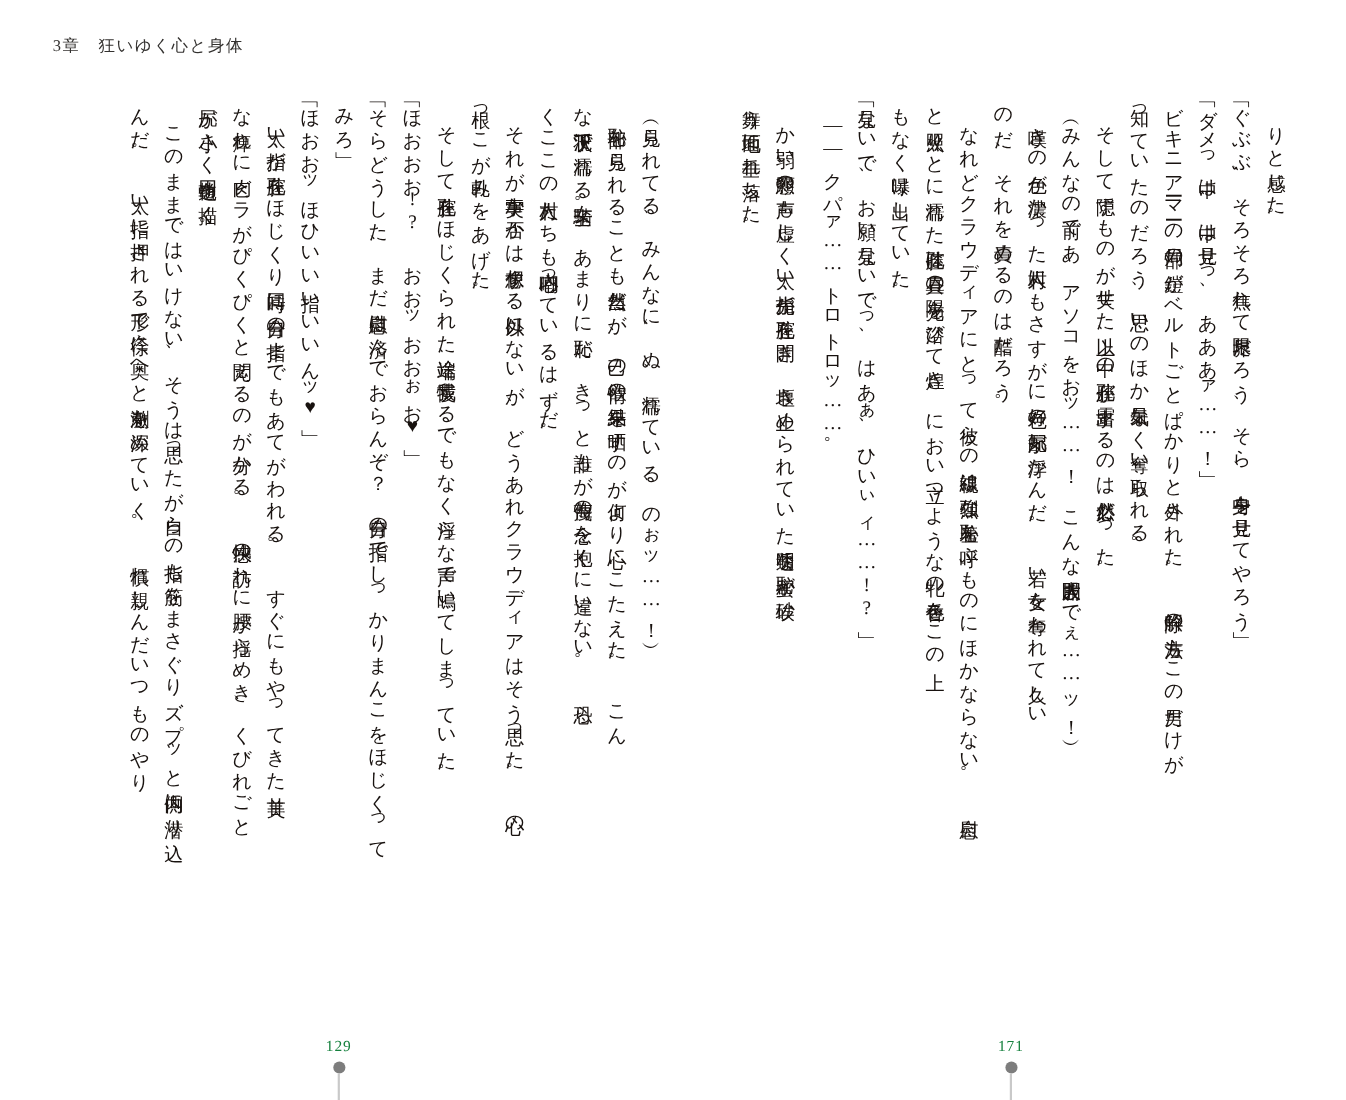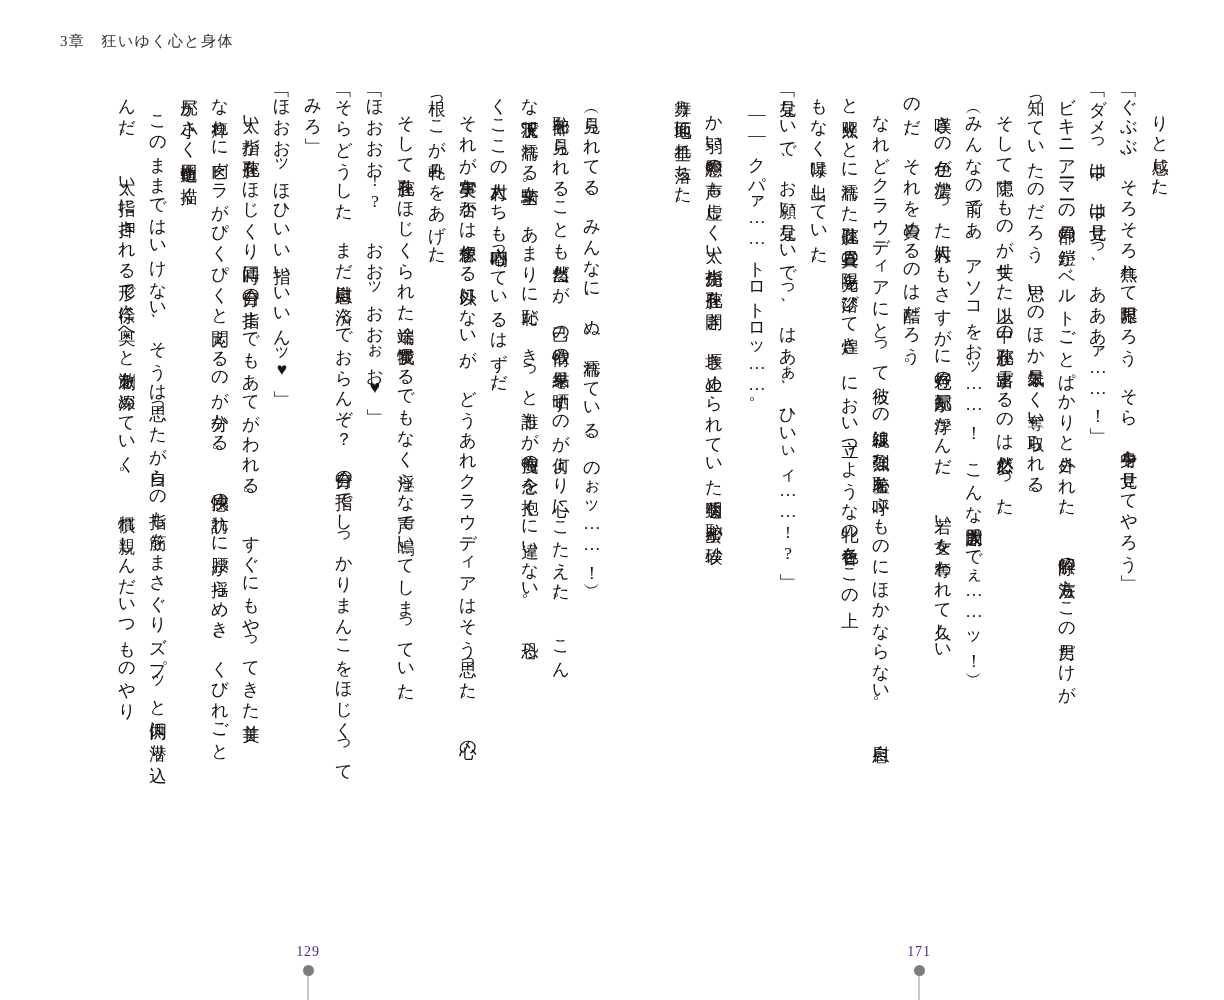--- a/index.html
+++ b/index.html
@@ -14,21 +14,21 @@
     background: #ffffff;
     overflow: hidden;
     font-family: "Liberation Serif", "DejaVu Serif", serif;
     color: #1a1a1a;
   }
 
   
   #chapter-header {
     position: absolute;
     top: 32px;
-    left: 60px;
+    left: 48px;
     font-size: 15px;
     letter-spacing: 0.09em;
     color: #33312f;
     white-space: pre;
     font-family: "Liberation Serif", "DejaVu Serif", serif;
   }
 
   
   #spread {
     position: absolute;
@@ -59,21 +59,21 @@
   .col.indent { padding-top: 17px; }
 
   
   .page-marker {
     position: absolute;
     width: 70px;
     text-align: center;
   }
   .page-marker .pnum {
     font-size: 14px;
-    color: #4c1d95;
+    color: #15803d;
     letter-spacing: 0.06em;
     font-family: "Liberation Serif", "DejaVu Serif", serif;
   }
   .page-marker .pdot {
     width: 11px;
     height: 11px;
     border-radius: 50%;
     background: #7d7d7d;
     margin: 5px auto 0 auto;
   }

